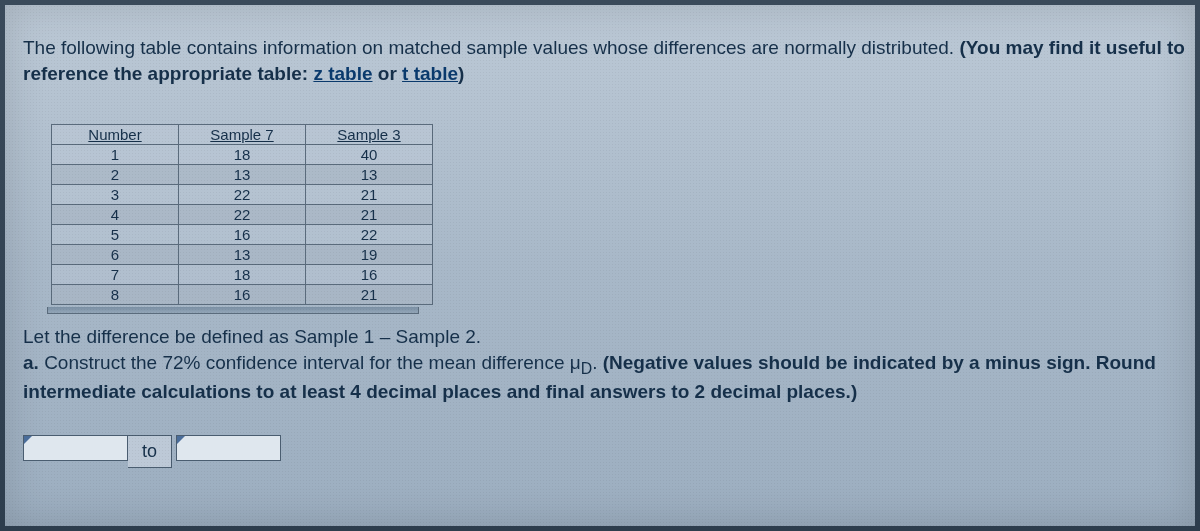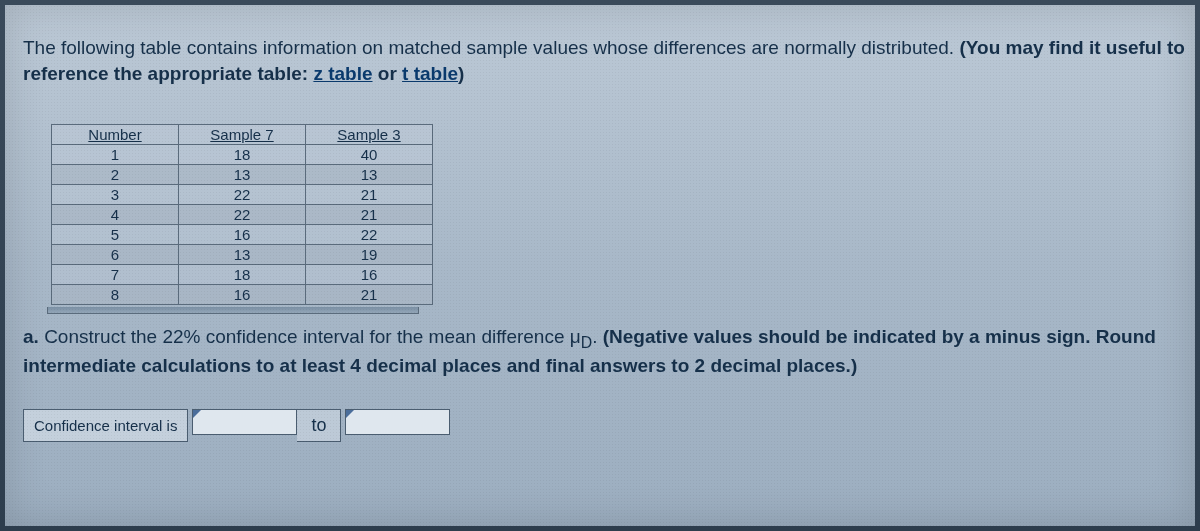--- a/index.html
+++ b/index.html
@@ -198,25 +198,25 @@
         <tr class="even">
           <td>8</td>
           <td>16</td>
           <td>21</td>
         </tr>
       </tbody>
   </table>
   <div class="scrollhint"></div>
 
   <div class="question-block">
+    <div>Let the difference be defined as Sample 1 – Sample 2.</div>
     <div>
-      <span class="part-label">a.</span><span> Construct the 22% confidence interval for the mean difference </span><span class="mu"><span>μ</span><sub>D</sub></span><span>. </span><span class="bold" style="font-weight:bold;">(Negative values should be indicated by a minus sign. Round intermediate calculations to at least 4 decimal places and final answers to 2 decimal places.)</span>
+      <span class="part-label">a.</span><span> Construct the 72% confidence interval for the mean difference </span><span class="mu"><span>μ</span><sub>D</sub></span><span>. </span><span class="bold" style="font-weight:bold;">(Negative values should be indicated by a minus sign. Round intermediate calculations to at least 4 decimal places and final answers to 2 decimal places.)</span>
     </div>
   </div>
 
   <div class="answer-row">
-    <div class="label-cell">Confidence interval is</div>
     <div class="input-cell"></div>
     <div class="to-cell">to</div>
     <div class="gap"></div>
     <div class="input-cell"></div>
   </div>
 </div>
 
 </body></html>

